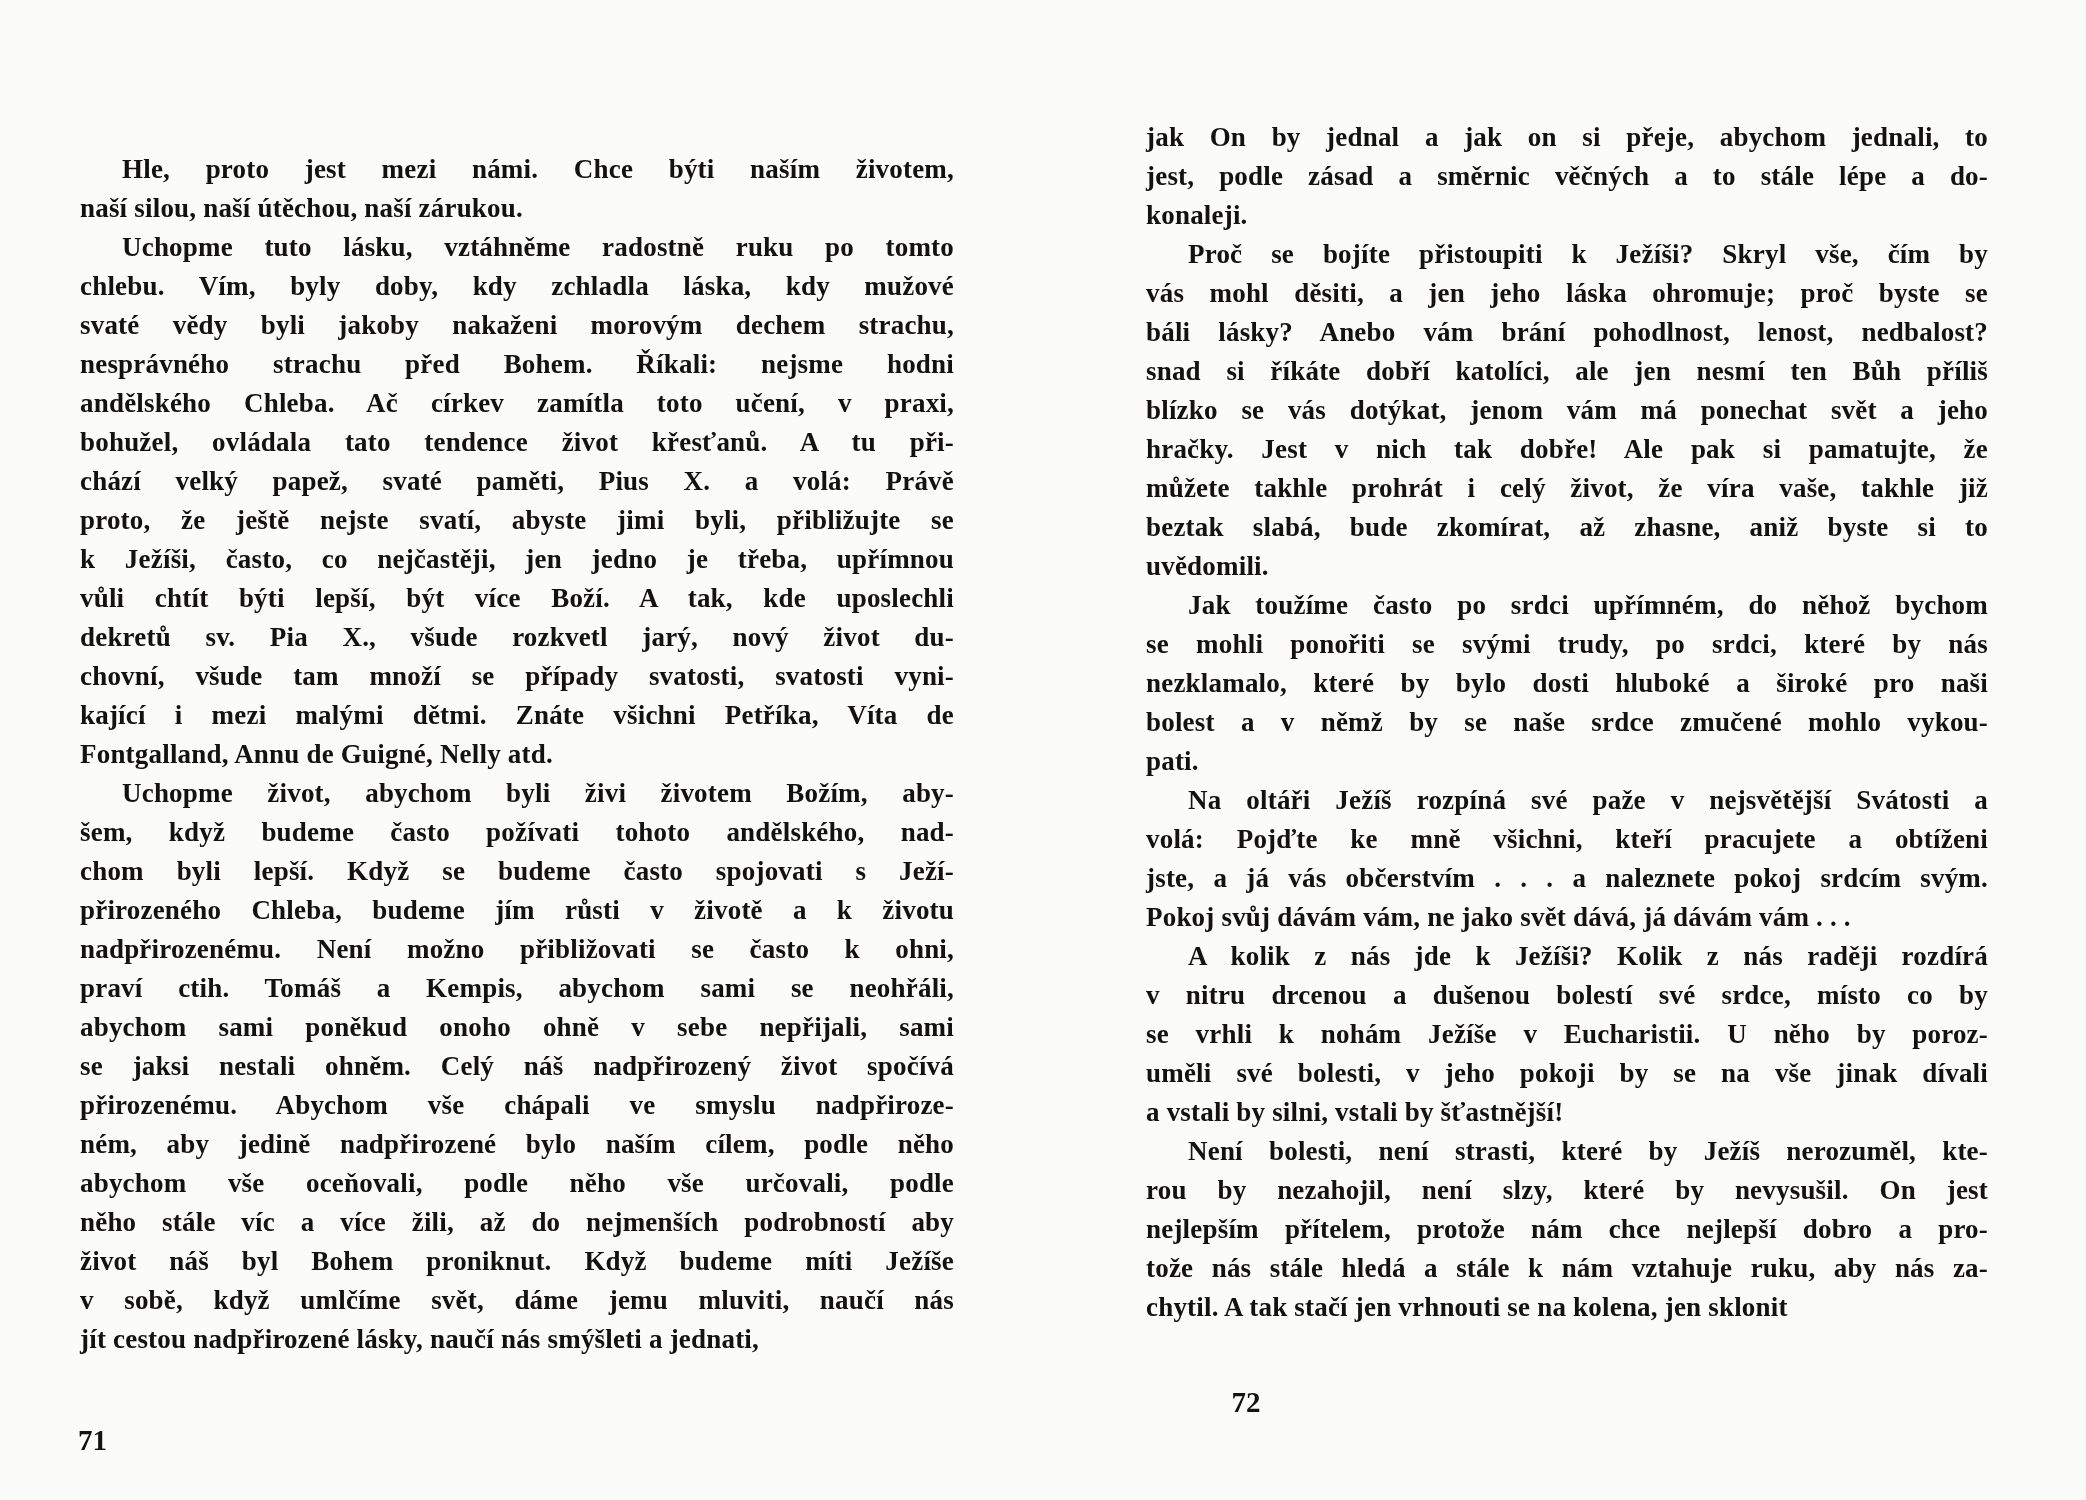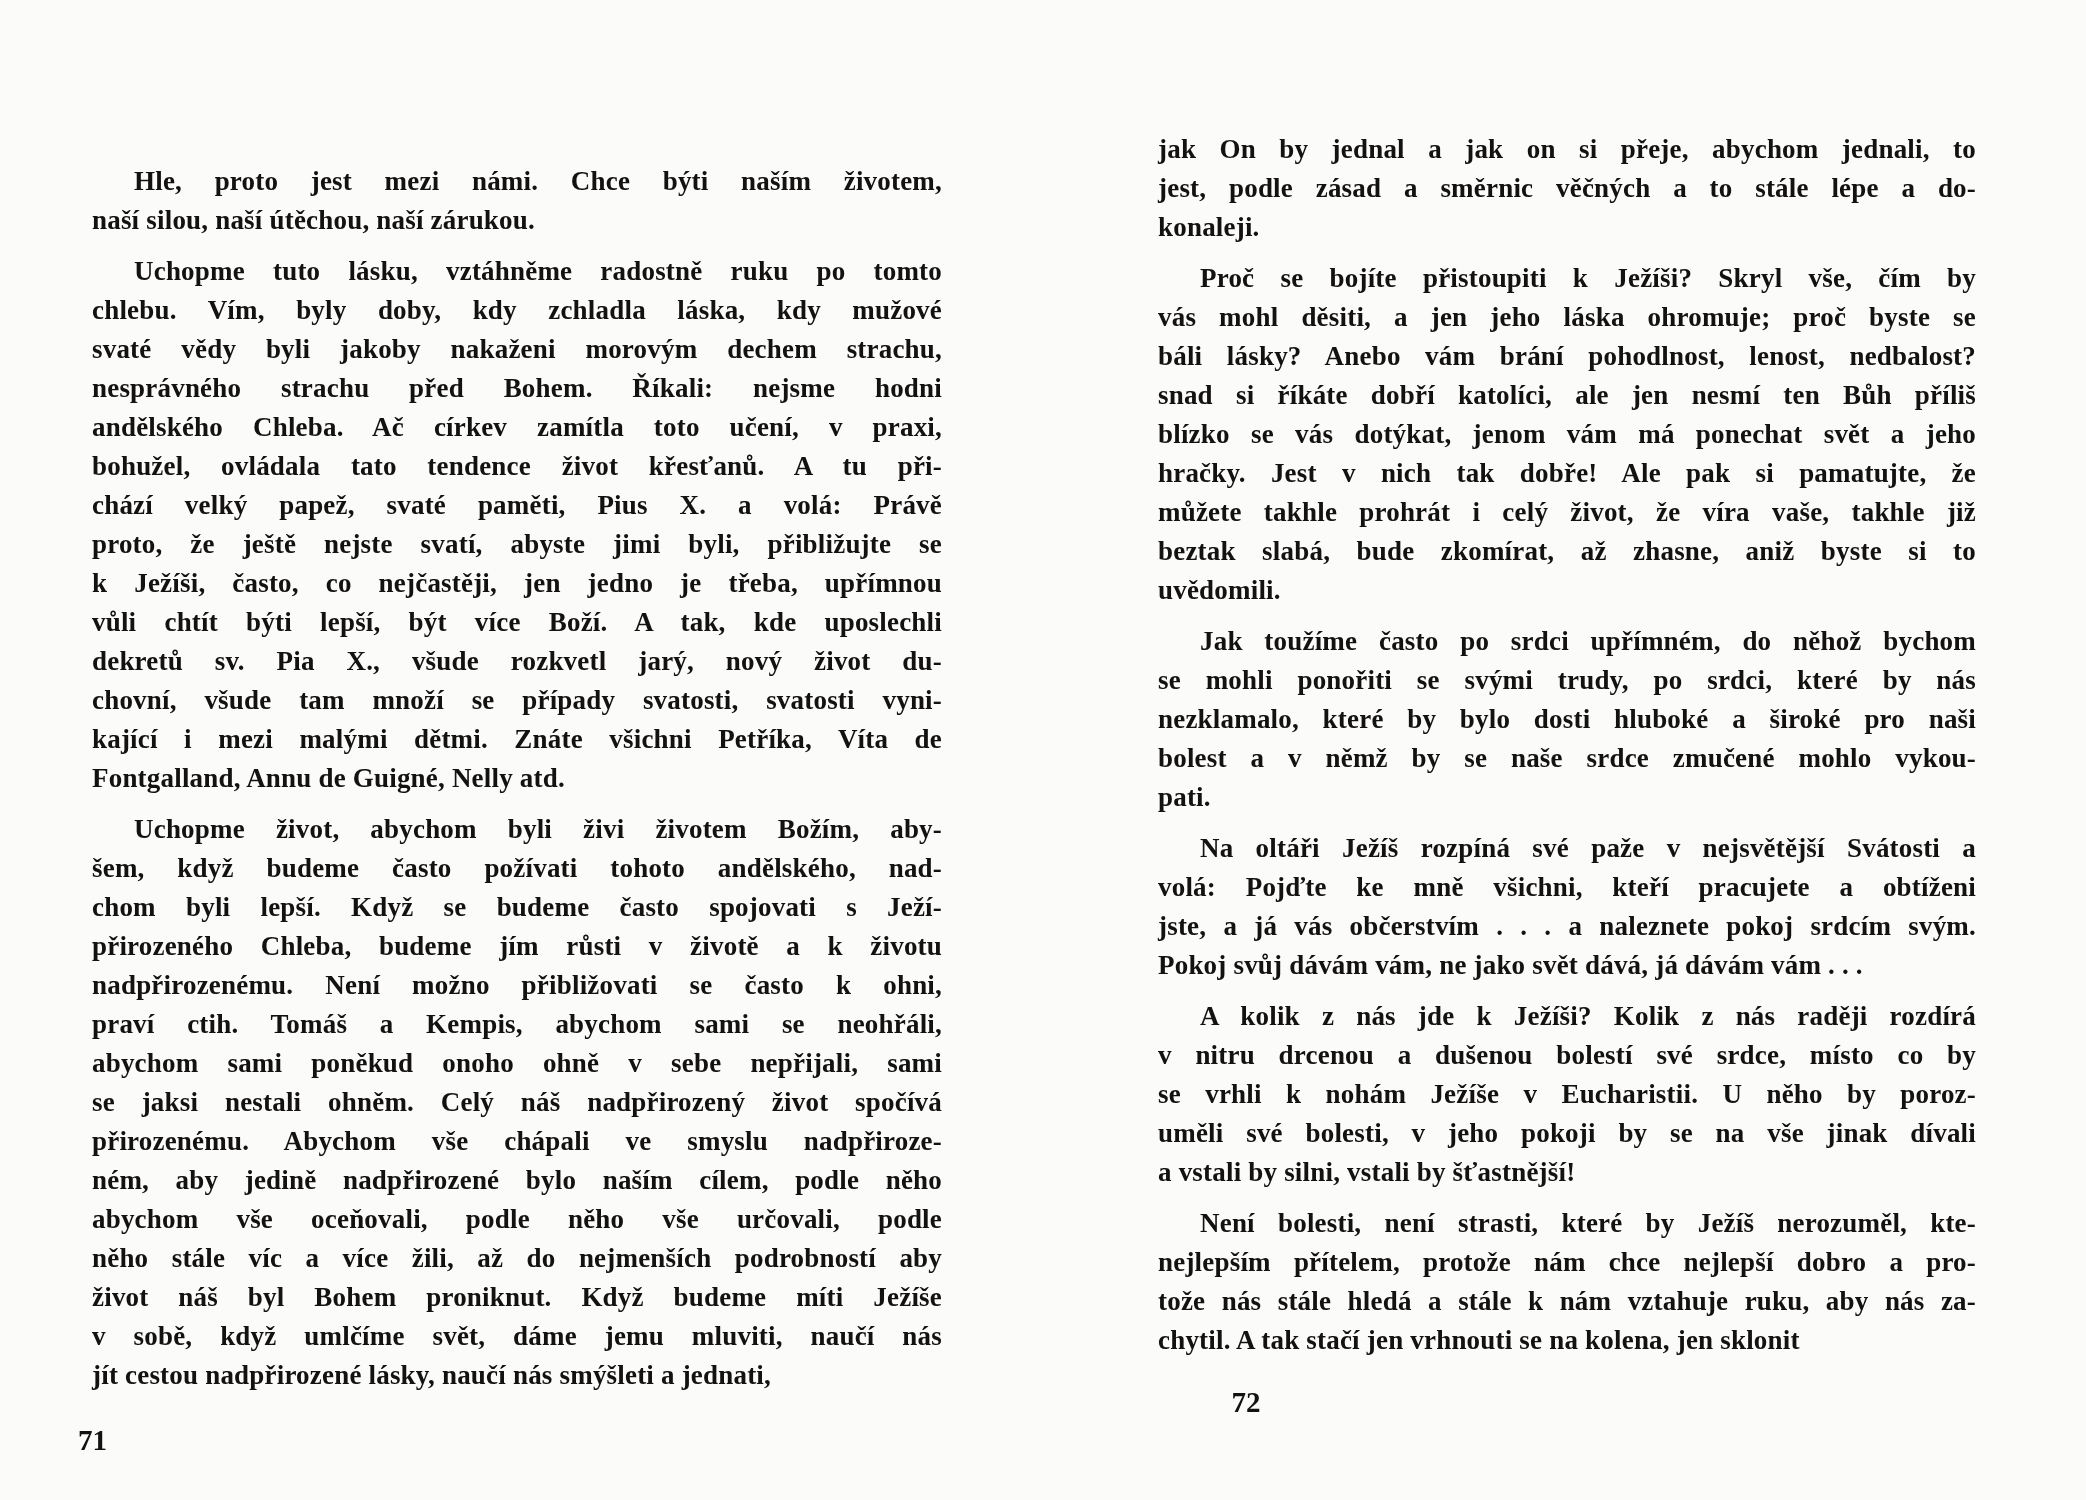--- a/index.html
+++ b/index.html
@@ -14,21 +14,21 @@
   }
   .text-block {
     position: absolute;
     font-size: 27px;
     line-height: 39px;
     font-weight: bold;
     letter-spacing: 0.2px;
   }
   #left-text  { left: 80px;   top: 150px; width: 874px; }
   #right-text { left: 1146px; top: 118px; width: 842px; }
-  .para { margin: 12px; }
+  .para { margin: 0; }
   .line {
     text-align: justify;
     text-align-last: justify;
     white-space: normal;
   }
   .line.last { text-align-last: left; }
   .para.indent .line.first { text-indent: 42px; }
   .page-number {
     position: absolute;
     font-size: 29px;
@@ -118,20 +118,21 @@
         </div>
         <div class="para indent">
           <div class="line first">A kolik z nás jde k Ježíši? Kolik z nás raději rozdírá</div>
           <div class="line">v nitru drcenou a dušenou bolestí své srdce, místo co by</div>
           <div class="line">se vrhli k nohám Ježíše v Eucharistii. U něho by poroz-</div>
           <div class="line">uměli své bolesti, v jeho pokoji by se na vše jinak dívali</div>
           <div class="line last">a vstali by silni, vstali by šťastnější!</div>
         </div>
         <div class="para indent">
           <div class="line first">Není bolesti, není strasti, které by Ježíš nerozuměl, kte-</div>
+          <div class="line">rou by nezahojil, není slzy, které by nevysušil. On jest</div>
           <div class="line">nejlepším přítelem, protože nám chce nejlepší dobro a pro-</div>
           <div class="line">tože nás stále hledá a stále k nám vztahuje ruku, aby nás za-</div>
           <div class="line last">chytil. A tak stačí jen vrhnouti se na kolena, jen sklonit</div>
         </div>
       </div>
     <div id="pn-right" class="page-number">72</div>
   </section>
 </div>
 
 </body></html>

